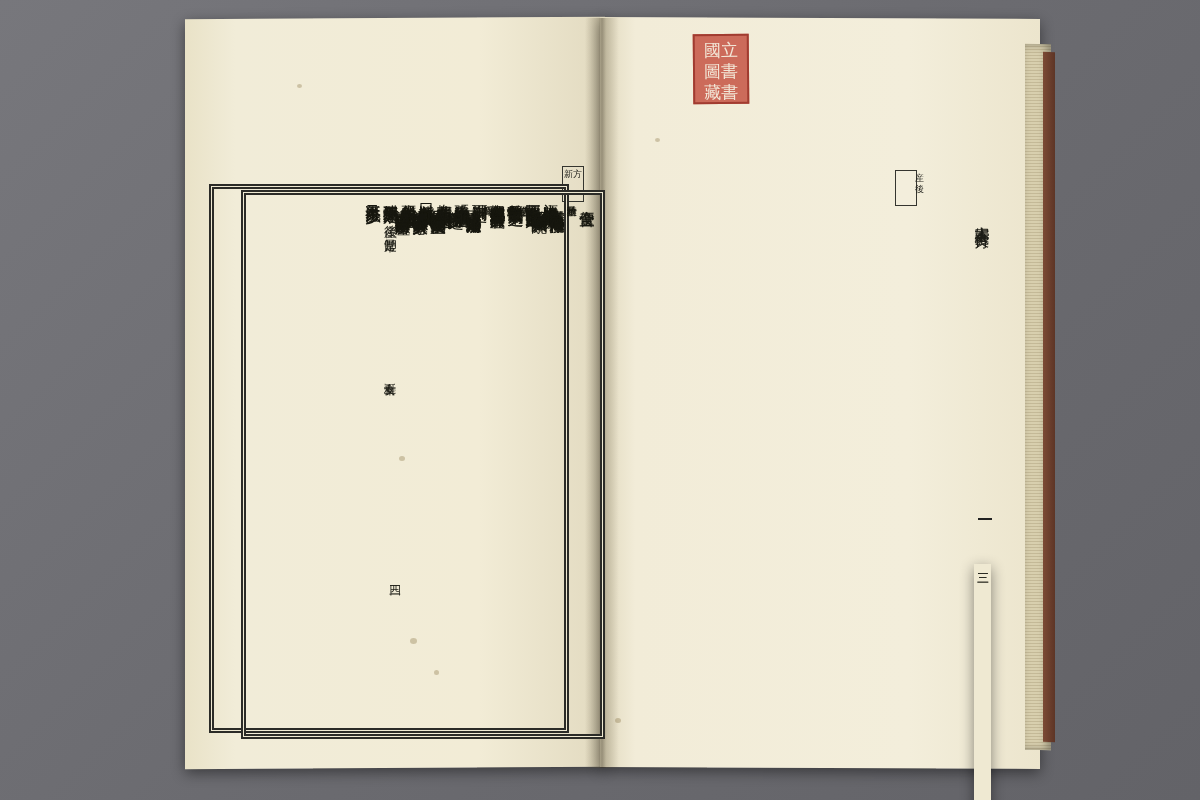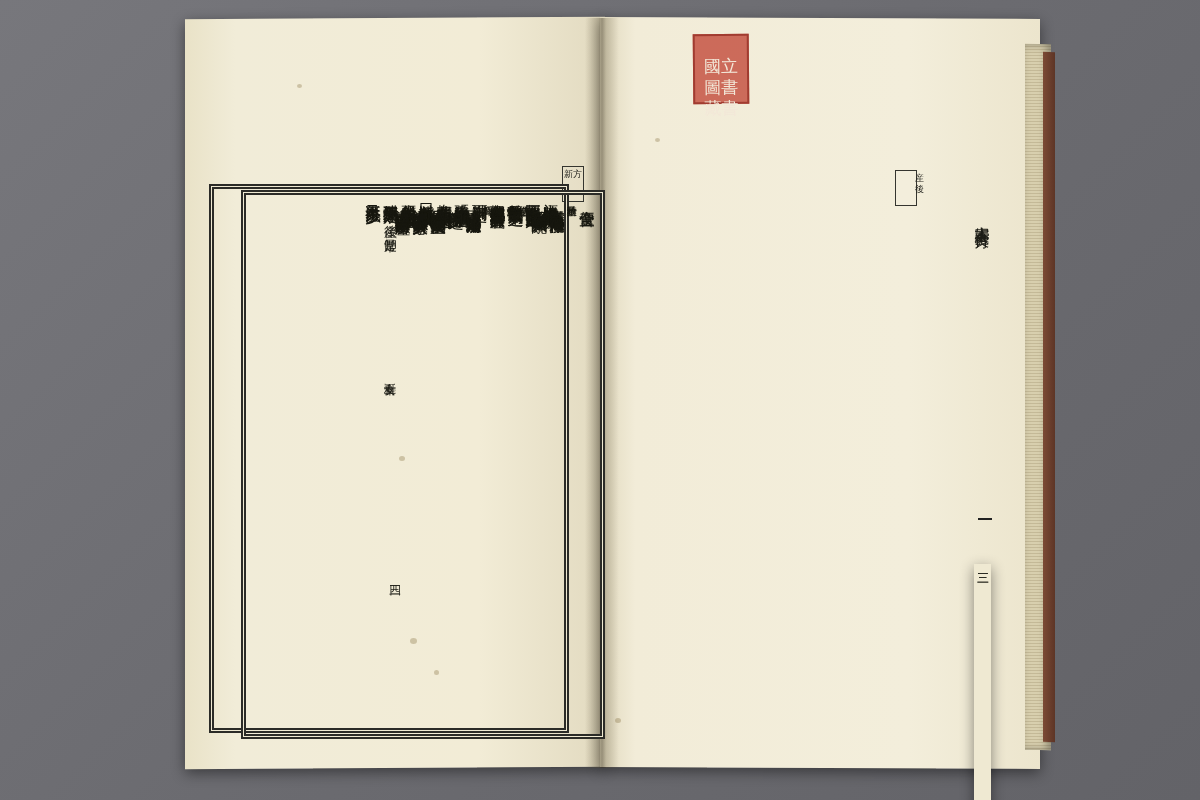--- a/index.html
+++ b/index.html
@@ -122,21 +122,21 @@
     width: 56px;
     height: 70px;
     background: rgba(190,60,45,0.80);
     border: 2px solid rgba(150,40,30,0.9);
     color: #f3e7d8;
     font-family: "DejaVu Serif", serif;
     font-size: 17px;
     line-height: 21px;
     text-align: center;
     letter-spacing: 0;
-    padding-top: 20px;
+    padding-top: 4px;
     box-sizing: border-box;
     opacity: 0.92;
     transform: rotate(-0.5deg);
   }
   .seal span { display: block; }
 
   
   .cols {
     position: absolute;
     inset: 6px 8px 6px 8px;

